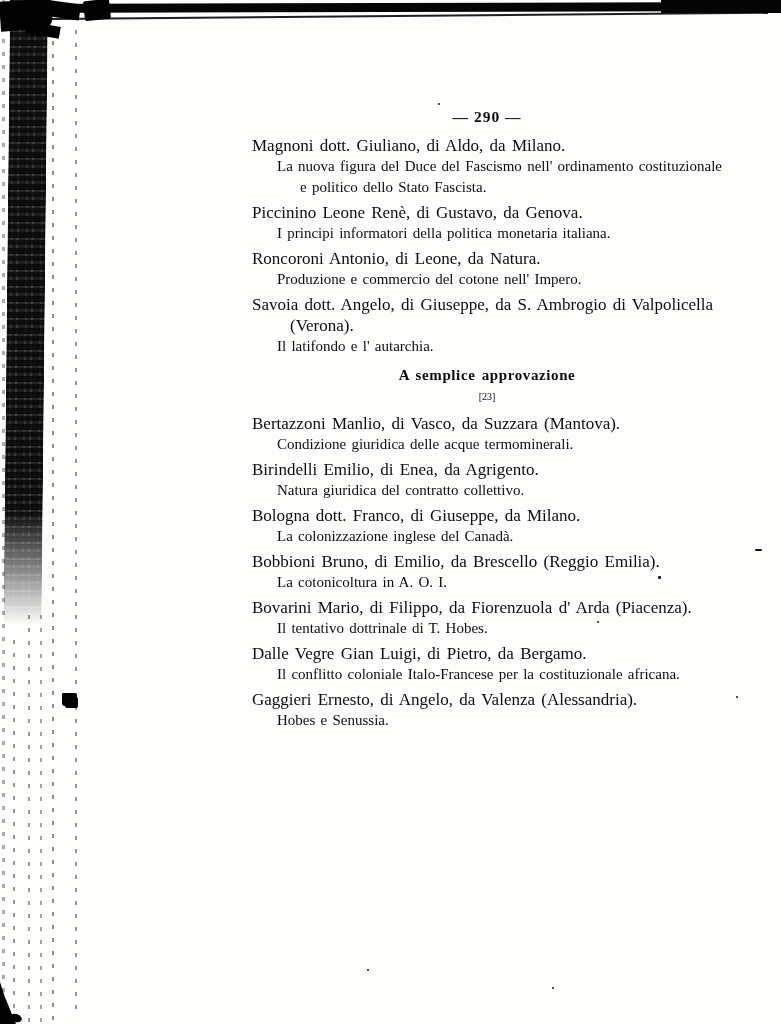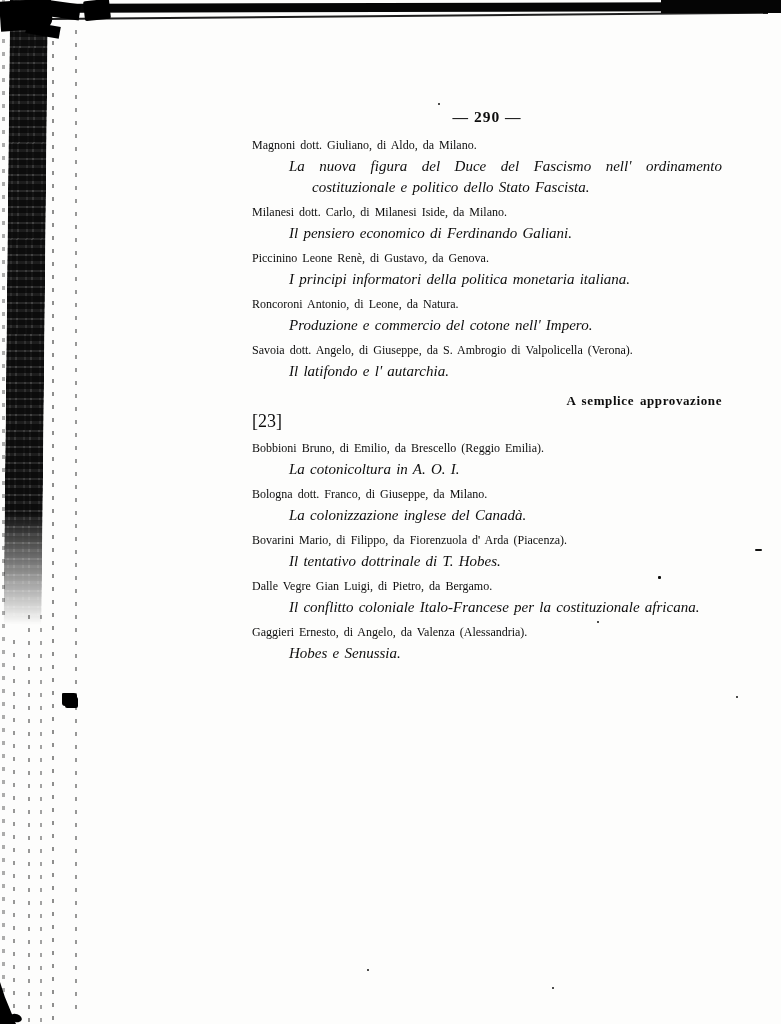--- a/index.html
+++ b/index.html
@@ -11,34 +11,34 @@
   }
 
   
   .content { position:absolute; left:252px; top:106px; width:470px; }
   .page-number {
     text-align:center; font-size:15.5px; line-height:21px;
     letter-spacing:1px; font-weight:bold; margin:0 0 8px 0;
   }
   .entry { margin:0 0 4px 0; }
   .entry-name {
-    font-size:12px; line-height:21px; word-spacing:2px;
+    font-size:17px; line-height:21px; word-spacing:2px;
     padding-left:38px; text-indent:-38px;
   }
   .entry-title {
-    font-style:italic; font-size:15px; line-height:21px;
+    font-size:15px; line-height:21px;
     word-spacing:1.5px; text-align:justify;
-    margin-left:37px; padding-left:23px; text-indent:-23px;
+    margin-left:25px; padding-left:23px; text-indent:-23px;
   }
   .section-block { margin:8px 0 6px 0; }
   .section-header {
-    text-align:right; font-weight:bold; font-size:13px;
+    text-align:center; font-weight:bold; font-size:15px;
     line-height:21px; letter-spacing:0.6px; word-spacing:2px;
   }
-  .section-count { text-align:left; font-size:18px; line-height:21px; }
+  .section-count { text-align:center; font-size:10px; line-height:21px; }
 
   
   .artifact { position:absolute; pointer-events:none; }
   .top-bar { top:3px; left:0; width:781px; height:9px; background:#050505; transform:rotate(-0.15deg); }
   .top-bar-right { top:0; right:0; width:120px; height:13px; background:#050505; }
   .top-line { top:18px; left:50px; width:718px; height:2px; background:#050505;
               transform:rotate(-0.5deg); transform-origin:left center; opacity:.9; }
   .binding-band {
     top:0; left:10px; width:38px; height:625px;
     transform:rotate(0.6deg); transform-origin:top left; opacity:.95;
@@ -107,24 +107,20 @@
 
     <div class="page-number">— 290 —</div>
 
     <section>
 
         <div class="entry">
           <div class="entry-name">Magnoni dott. Giuliano, di Aldo, da Milano.</div>
           <div class="entry-title">La nuova figura del Duce del Fascismo nell' ordinamento costituzionale e politico dello Stato Fascista.</div>
         </div>
 
-        <div class="entry">
-          <div class="entry-name">Milanesi dott. Carlo, di Milanesi Iside, da Milano.</div>
-          <div class="entry-title">Il pensiero economico di Ferdinando Galiani.</div>
-        </div>
 
         <div class="entry">
           <div class="entry-name">Piccinino Leone Renè, di Gustavo, da Genova.</div>
           <div class="entry-title">I principi informatori della politica monetaria italiana.</div>
         </div>
 
         <div class="entry">
           <div class="entry-name">Roncoroni Antonio, di Leone, da Natura.</div>
           <div class="entry-title">Produzione e commercio del cotone nell' Impero.</div>
         </div>
@@ -137,30 +133,38 @@
 
       </section>
 
     <div class="section-block">
       <div class="section-header">A semplice approvazione</div>
       <div class="section-count">[23]</div>
     </div>
 
     <section>
 
-
+        <div class="entry">
+          <div class="entry-name">Bertazzoni Manlio, di Vasco, da Suzzara (Mantova).</div>
+          <div class="entry-title">Condizione giuridica delle acque termominerali.</div>
+        </div>
 
         <div class="entry">
-          <div class="entry-name">Bobbioni Bruno, di Emilio, da Brescello (Reggio Emilia).</div>
-          <div class="entry-title">La cotonicoltura in A. O. I.</div>
+          <div class="entry-name">Birindelli Emilio, di Enea, da Agrigento.</div>
+          <div class="entry-title">Natura giuridica del contratto collettivo.</div>
         </div>
 
         <div class="entry">
           <div class="entry-name">Bologna dott. Franco, di Giuseppe, da Milano.</div>
           <div class="entry-title">La colonizzazione inglese del Canadà.</div>
+        </div>
+
+        <div class="entry">
+          <div class="entry-name">Bobbioni Bruno, di Emilio, da Brescello (Reggio Emilia).</div>
+          <div class="entry-title">La cotonicoltura in A. O. I.</div>
         </div>
 
         <div class="entry">
           <div class="entry-name">Bovarini Mario, di Filippo, da Fiorenzuola d' Arda (Piacenza).</div>
           <div class="entry-title">Il tentativo dottrinale di T. Hobes.</div>
         </div>
 
         <div class="entry">
           <div class="entry-name">Dalle Vegre Gian Luigi, di Pietro, da Bergamo.</div>
           <div class="entry-title">Il conflitto coloniale Italo-Francese per la costituzionale africana.</div>

